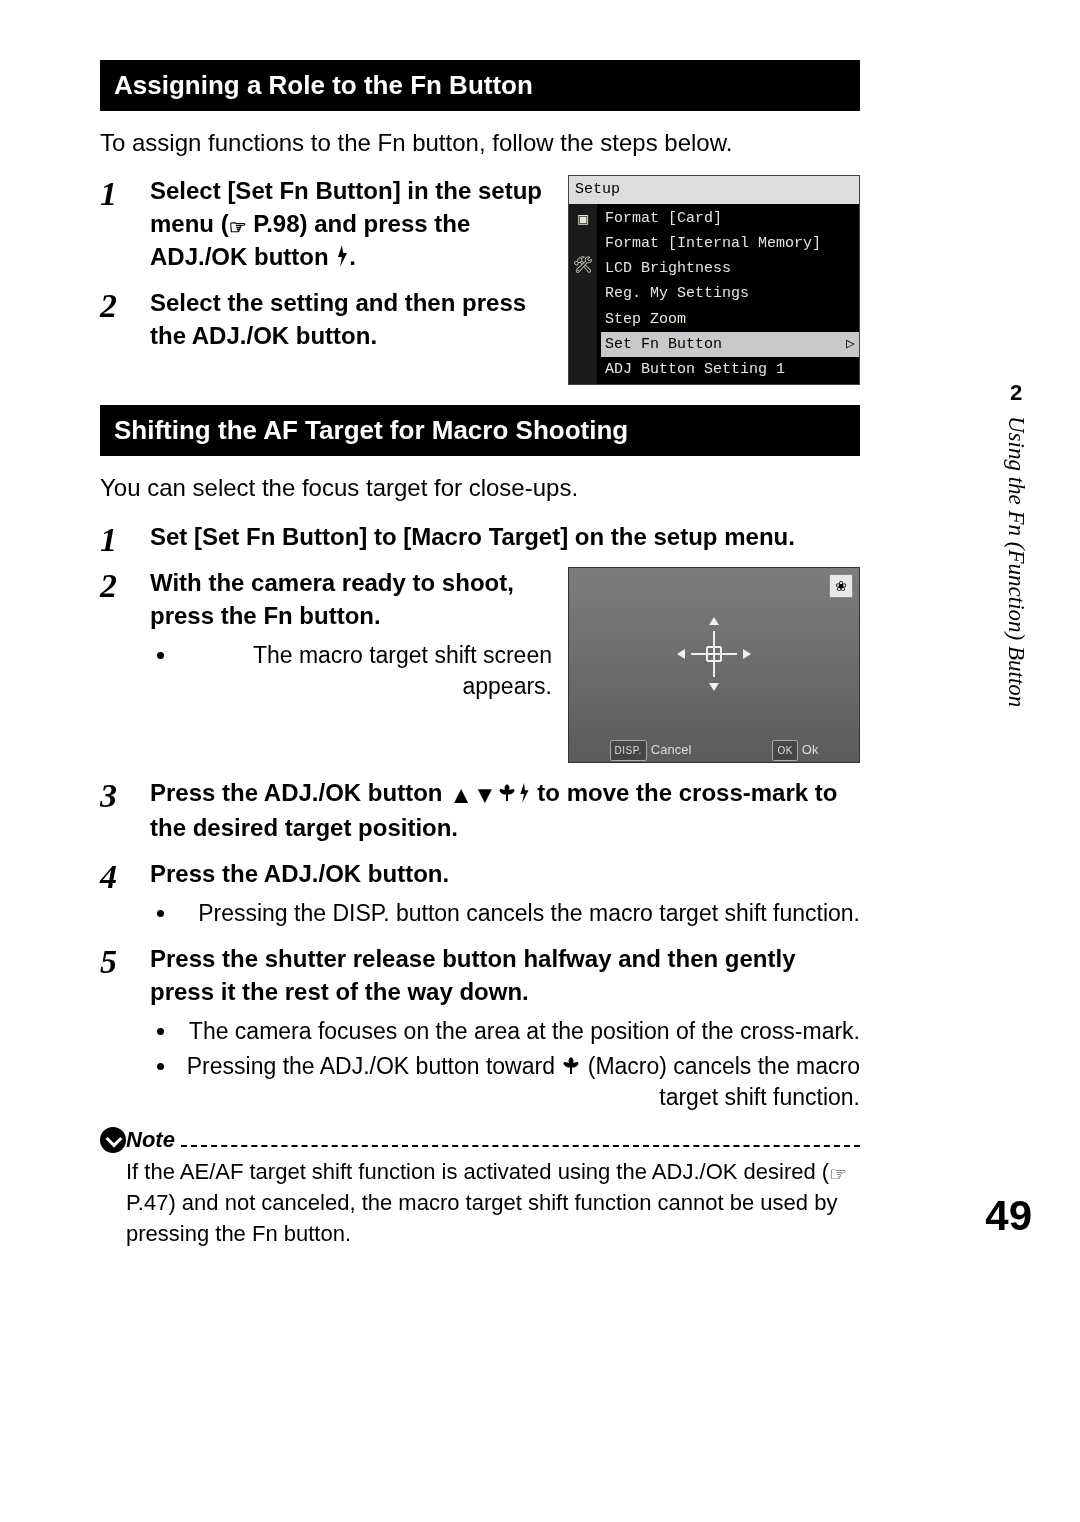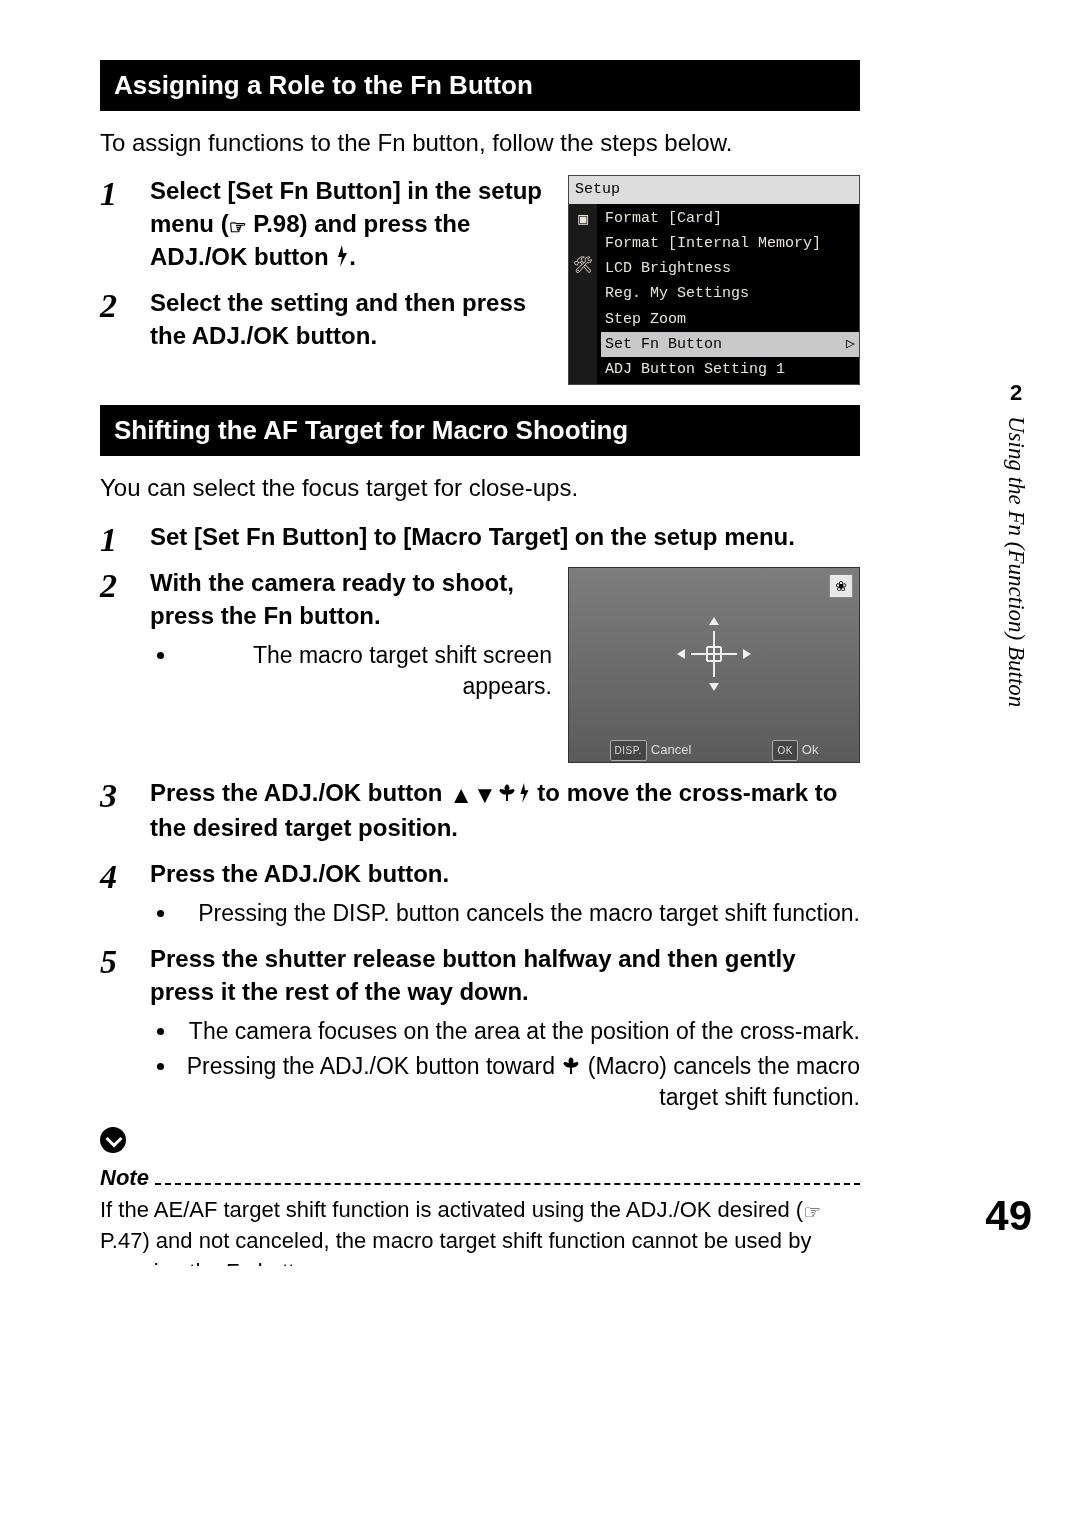--- a/index.html
+++ b/index.html
@@ -174,23 +174,21 @@
     border: 1px solid #aaa;
     padding: 4px 4px;
     border-radius: 2px;
     margin-right: 4px;
     font-size: 10px;
     letter-spacing: 0.5px;
   }
   
   .note {
     display: flex;
-    gap: 12px;
     margin-top: 14px;
-    flex-direction: column;
   }
   .note-icon {
     width: 26px; height: 26px;
     border-radius: 50%;
     background: #000;
     color: #fff;
     position: relative;
     flex: 0 0 auto;
   }
   .note-icon::after{

